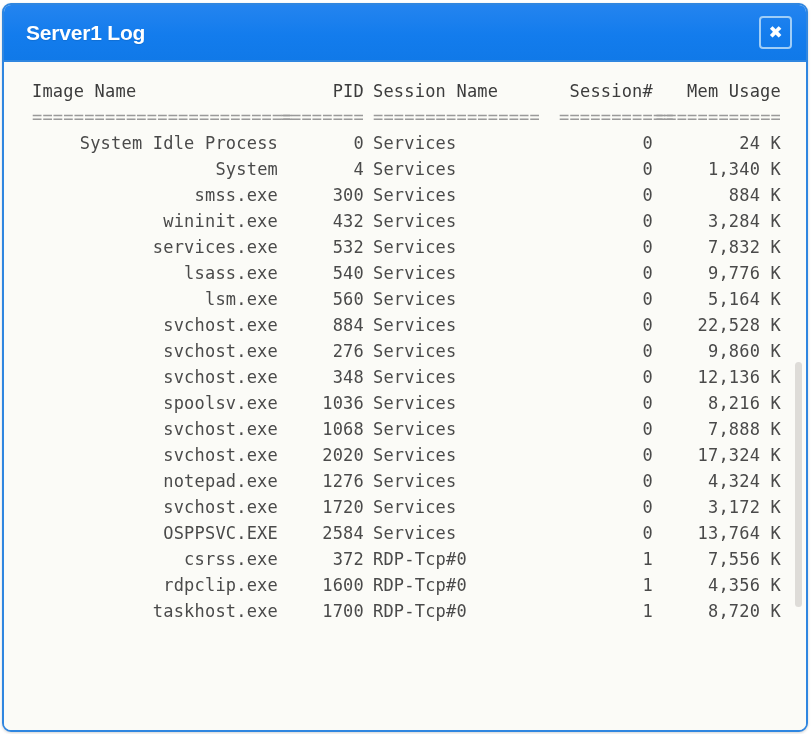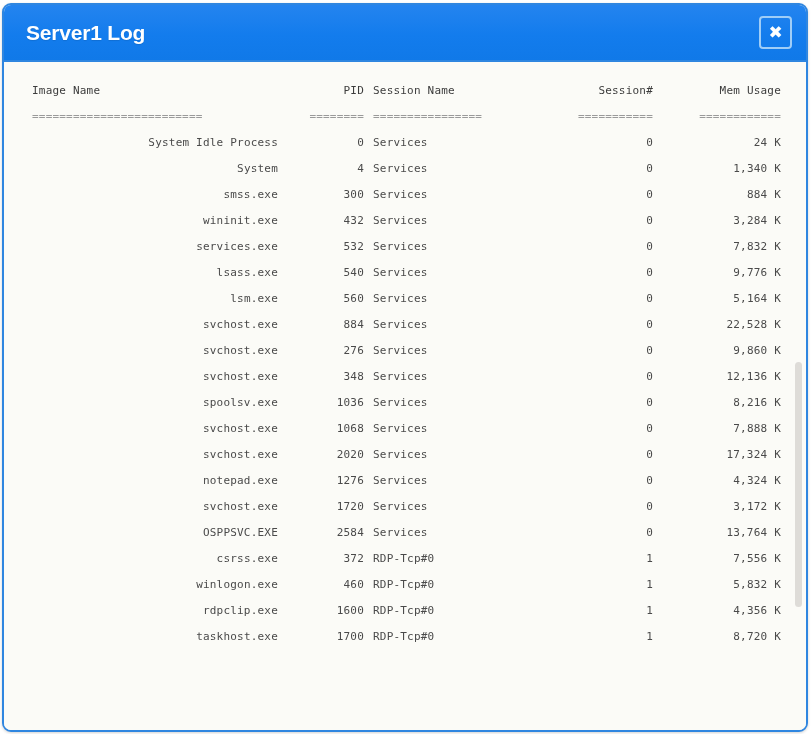--- a/index.html
+++ b/index.html
@@ -78,21 +78,21 @@
     padding-left: 28px;
     padding-right: 28px;
   }
 
   .row {
     display: block;
     height: 26px;
     line-height: 26px;
     white-space: pre;
     font-family: "DejaVu Sans Mono", "Liberation Mono", monospace;
-    font-size: 11px;
+    font-size: 17px;
     color: #4a4a4a;
     letter-spacing: 0.2px;
   }
   .row.header { color: #3c3c3c; }
   .row.sep { color: #9a9a9a; letter-spacing: 0.2px; }
 
   .col-image  { display: inline-block; width: 246px; text-align: right; }
   .col-pid    { display: inline-block; width: 86px;  text-align: right; }
   .col-gap    { display: inline-block; width: 9px; }
   .col-sess   { display: inline-block; width: 186px; text-align: left; }
@@ -153,21 +153,20 @@
           <div class="row"><span class="col-image">svchost.exe</span><span class="col-pid">884</span><span class="col-gap"></span><span class="col-sess">Services</span><span class="col-num">0</span><span class="col-mem">22,528 K</span></div>
           <div class="row"><span class="col-image">svchost.exe</span><span class="col-pid">276</span><span class="col-gap"></span><span class="col-sess">Services</span><span class="col-num">0</span><span class="col-mem">9,860 K</span></div>
           <div class="row"><span class="col-image">svchost.exe</span><span class="col-pid">348</span><span class="col-gap"></span><span class="col-sess">Services</span><span class="col-num">0</span><span class="col-mem">12,136 K</span></div>
           <div class="row"><span class="col-image">spoolsv.exe</span><span class="col-pid">1036</span><span class="col-gap"></span><span class="col-sess">Services</span><span class="col-num">0</span><span class="col-mem">8,216 K</span></div>
           <div class="row"><span class="col-image">svchost.exe</span><span class="col-pid">1068</span><span class="col-gap"></span><span class="col-sess">Services</span><span class="col-num">0</span><span class="col-mem">7,888 K</span></div>
           <div class="row"><span class="col-image">svchost.exe</span><span class="col-pid">2020</span><span class="col-gap"></span><span class="col-sess">Services</span><span class="col-num">0</span><span class="col-mem">17,324 K</span></div>
           <div class="row"><span class="col-image">notepad.exe</span><span class="col-pid">1276</span><span class="col-gap"></span><span class="col-sess">Services</span><span class="col-num">0</span><span class="col-mem">4,324 K</span></div>
           <div class="row"><span class="col-image">svchost.exe</span><span class="col-pid">1720</span><span class="col-gap"></span><span class="col-sess">Services</span><span class="col-num">0</span><span class="col-mem">3,172 K</span></div>
           <div class="row"><span class="col-image">OSPPSVC.EXE</span><span class="col-pid">2584</span><span class="col-gap"></span><span class="col-sess">Services</span><span class="col-num">0</span><span class="col-mem">13,764 K</span></div>
           <div class="row"><span class="col-image">csrss.exe</span><span class="col-pid">372</span><span class="col-gap"></span><span class="col-sess">RDP-Tcp#0</span><span class="col-num">1</span><span class="col-mem">7,556 K</span></div>
-          <div class="row"><span class="col-image">winlogon.exe</span><span class="col-pid">460</span><span class="col-gap"></span><span class="col-sess">RDP-Tcp#0</span><span class="col-num">1</span><span class="col-mem">5,832 K</span></div>
           <div class="row"><span class="col-image">rdpclip.exe</span><span class="col-pid">1600</span><span class="col-gap"></span><span class="col-sess">RDP-Tcp#0</span><span class="col-num">1</span><span class="col-mem">4,356 K</span></div>
           <div class="row"><span class="col-image">taskhost.exe</span><span class="col-pid">1700</span><span class="col-gap"></span><span class="col-sess">RDP-Tcp#0</span><span class="col-num">1</span><span class="col-mem">8,720 K</span></div>
         </div>
 
     </div>
 
     <div class="scrollbar-track">
       <div class="scrollbar-thumb"></div>
     </div>
   </div>

